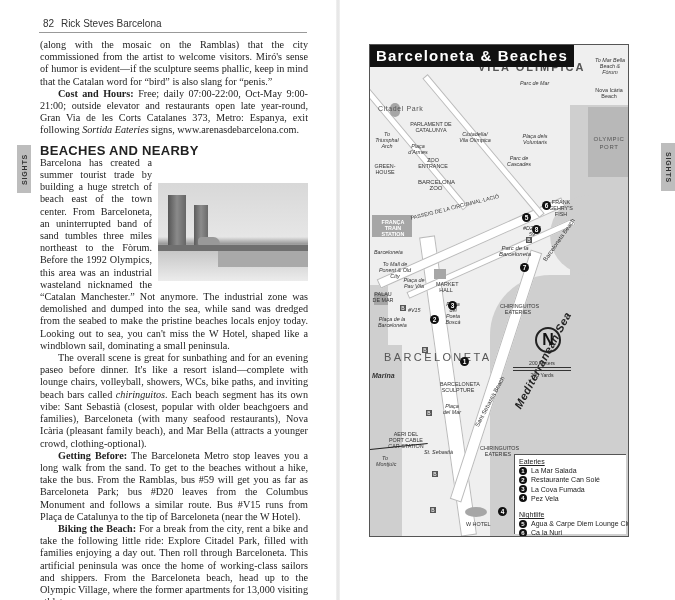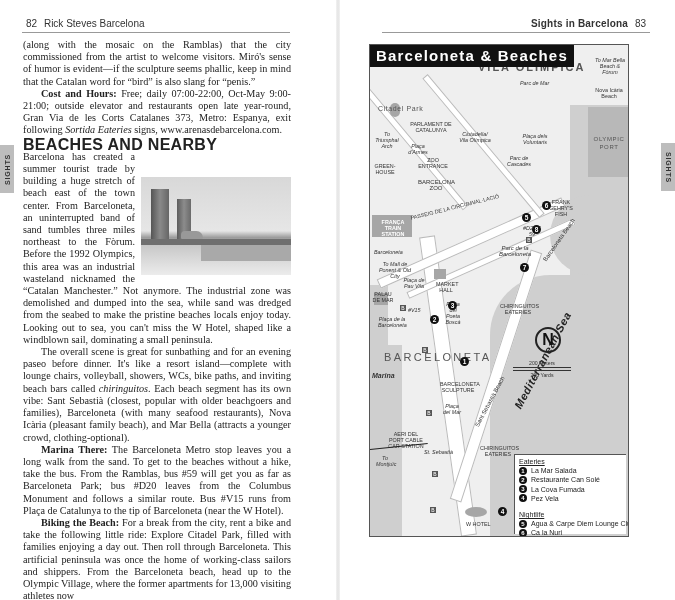--- a/index.html
+++ b/index.html
@@ -1,19 +1,19 @@
 <!DOCTYPE html>
 <html><head>
 <meta charset="utf-8">
 <style>
   html, body { margin:0; padding:0; }
   body { width:675px; height:600px; background:#fff; position:relative; overflow:hidden;
          font-family:"Liberation Serif", serif; color:#222; }
   .page { position:absolute; top:0; height:600px; }
-  .left { left:0; width:338px; }
+  .left { left:17px; width:338px; }
   .right { left:338px; width:337px; }
   .gutter { position:absolute; left:336px; top:0; width:4px; height:600px;
             background:linear-gradient(to right,#f2f2f2,#e4e4e4,#f2f2f2); }
 
   .running-head { position:absolute; top:18px; font-family:"Liberation Sans", sans-serif;
                   font-size:10px; color:#333; border-bottom:1px solid #999; padding-bottom:3px; }
   .left .running-head { left:22px; width:268px; }
   .right .running-head { left:44px; width:268px; text-align:right; }
   .right .running-head .title { font-weight:bold; letter-spacing:0.2px; }
   .running-head .num { margin:0 4px; }
@@ -23,22 +23,22 @@
   .thumb-tab span { transform:rotate(-90deg); font-family:"Liberation Sans",sans-serif;
                     font-size:7px; font-weight:bold; color:#333; letter-spacing:0.8px; white-space:nowrap; }
   .left .thumb-tab { left:0; top:145px; }
   .right .thumb-tab { right:0; top:143px; }
   .right .thumb-tab span { transform:rotate(90deg); }
 
   .body-text { position:absolute; left:23px; width:268px; font-size:10.2px; line-height:12.2px;
                text-align:justify; }
   .body-text p { margin:0; }
   .indent { text-indent:18px; }
-  .section-head { font-family:"Liberation Sans",sans-serif; font-weight:bold; font-size:16px;
-                  letter-spacing:0.3px; margin-top:2px; }
+  .section-head { font-family:"Liberation Sans",sans-serif; font-weight:bold; font-size:13px;
+                  letter-spacing:0.3px; margin-top:8px; }
   .subhead { font-family:"Liberation Sans",sans-serif; font-weight:bold; font-size:9.4px; }
   .photo { float:right; width:150px; height:98px; margin:2px 0 2px 6px;
            background:linear-gradient(#d8d8d8 0%, #e6e6e6 55%, #9a9a9a 62%, #c8c8c8 70%, #ececec 100%);
            position:relative; overflow:hidden; }
   .photo .tower { position:absolute; bottom:36px; background:#7b7b7b; }
   .photo .t1 { left:10px; width:18px; height:50px; background:linear-gradient(90deg,#555,#8a8a8a,#666); }
   .photo .t2 { left:36px; width:14px; height:40px; background:linear-gradient(90deg,#5c5c5c,#8c8c8c,#6a6a6a); }
   .photo .fish { position:absolute; left:40px; bottom:36px; width:22px; height:8px; background:#999; border-radius:6px 10px 2px 2px; }
   .photo .shore { position:absolute; left:0; right:0; bottom:30px; height:6px; background:#6f6f6f; }
   .photo .sea { position:absolute; left:60px; right:0; bottom:14px; height:16px; background:#a9a9a9; }
@@ -103,30 +103,26 @@
       <span class="photo" style="margin-top:26px;">
         <span class="tower t1"></span>
         <span class="tower t2"></span>
         <span class="fish"></span>
         <span class="shore"></span>
         <span class="sea"></span>
       </span>
       <span>Barcelona has created a summer tourist trade by building a huge stretch of beach east of the town center. From Barceloneta, an uninterrupted band of sand tumbles three miles northeast to the Fòrum. Before the 1992 Olympics, this area was an industrial wasteland nicknamed the “Catalan Manchester.” Not anymore. The industrial zone was demolished and dumped into the sea, while sand was dredged from the seabed to make the pristine beaches locals enjoy today. Looking out to sea, you can't miss the W Hotel, shaped like a windblown sail, dominating a small peninsula.</span>
     </p>
     <p class="indent"><span>The overall scene is great for sunbathing and for an evening paseo before dinner. It's like a resort island—complete with lounge chairs, volleyball, showers, WCs, bike paths, and inviting beach bars called </span><i>chiringuitos</i><span>. Each beach segment has its own vibe: Sant Sebastià (closest, popular with older beachgoers and families), Barceloneta (with many seafood restaurants), Nova Icària (pleasant family beach), and Mar Bella (attracts a younger crowd, clothing-optional).</span></p>
-    <p class="indent"><b>Marina There:</b><span> The Barceloneta Metro stop leaves you a long walk from the sand. To get to the beaches without a hike, take the bus. From the Ramblas, bus #59 will get you as far as Barceloneta Park; bus #D20 leaves from the Columbus Monument and follows a similar route. Bus #V15 runs from Plaça de Catalunya to the tip of Barceloneta (near the W Hotel).</span></p>
+    <p class="indent"><b>Getting Before:</b><span> The Barceloneta Metro stop leaves you a long walk from the sand. To get to the beaches without a hike, take the bus. From the Ramblas, bus #59 will get you as far as Barceloneta Park; bus #D20 leaves from the Columbus Monument and follows a similar route. Bus #V15 runs from Plaça de Catalunya to the tip of Barceloneta (near the W Hotel).</span></p>
     <p class="indent"><b>Biking the Beach:</b><span> For a break from the city, rent a bike and take the following little ride: Explore Citadel Park, filled with families enjoying a day out. Then roll through Barceloneta. This artificial peninsula was once the home of working-class sailors and shippers. From the Barceloneta beach, head up to the Olympic Village, where the former apartments for 13,000 visiting athletes now</span></p>
   </div>
 </div>
 
 <div class="page right">
-  <div class="running-head">
-    <span class="title">Sights in Barcelona</span>
-    <span class="num">83</span>
-  </div>
   <div class="thumb-tab">
       <span>SIGHTS</span>
     </div>
 
   <div class="map">
     <div class="map-title">Barceloneta &amp; Beaches</div>
 
     <div class="sea-area" style="left:200px; top:60px; width:58px; height:440px;"></div>
     <div class="sea-area" style="left:120px; top:230px; width:140px; height:270px; border-radius:60px 0 0 0;"></div>
     <div class="sea-area" style="left:180px; top:150px; width:80px; height:80px; border-radius:40px 0 0 40px;"></div>

